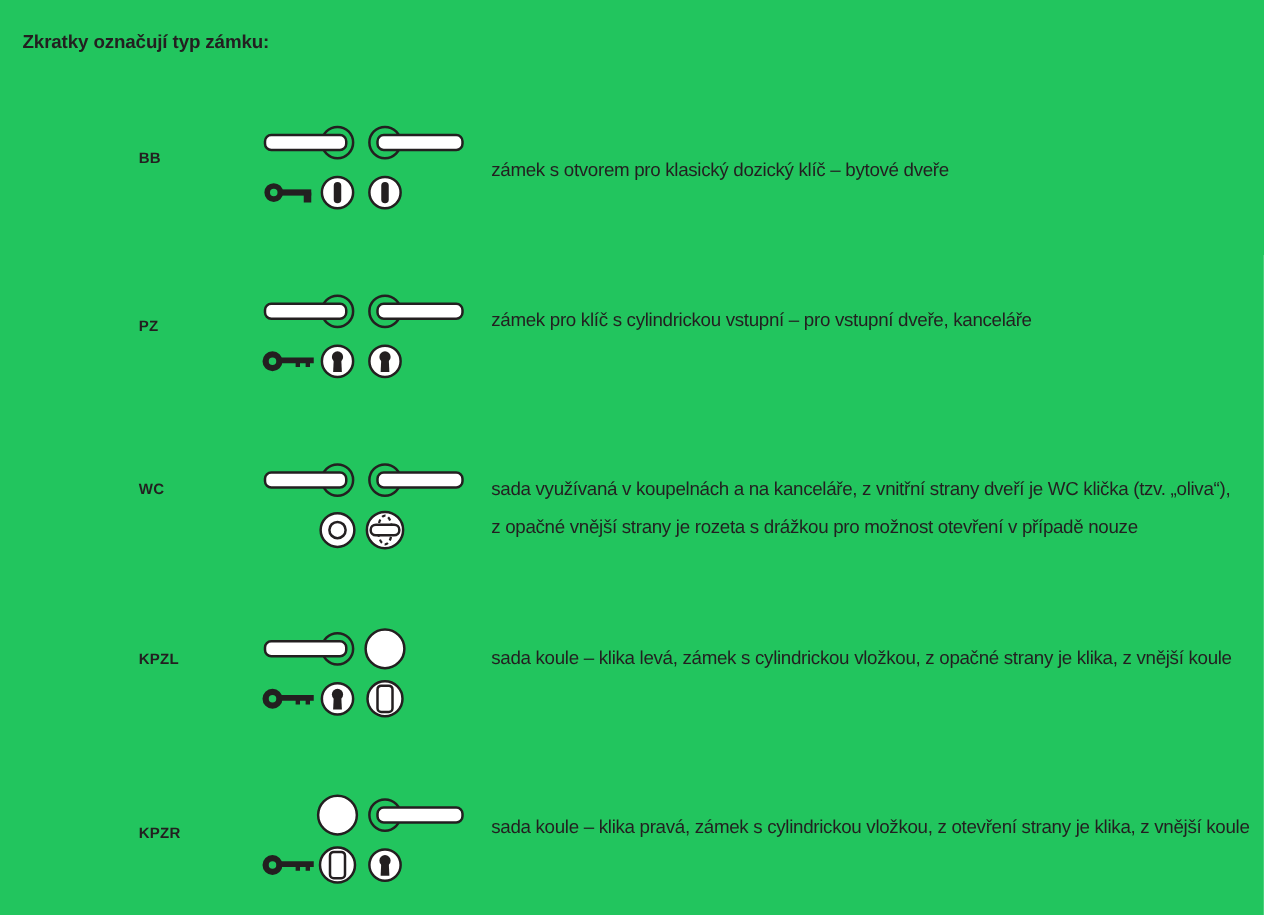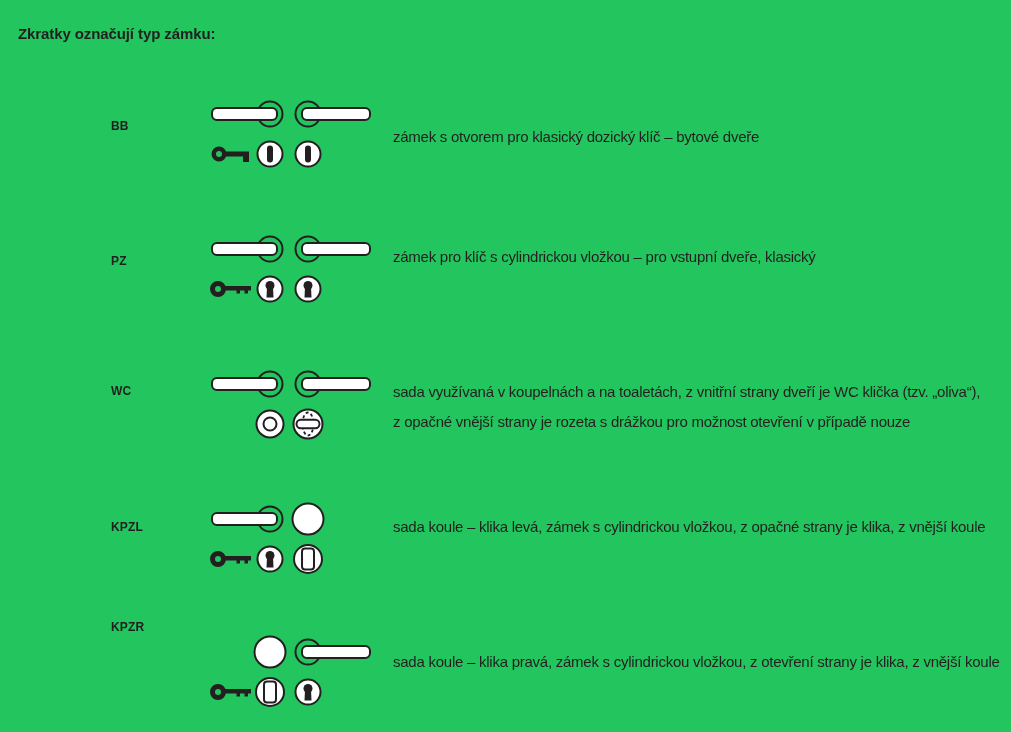--- a/index.html
+++ b/index.html
@@ -126,49 +126,49 @@
 
   <div>
     <div class="code" style="top:254px">PZ</div>
     <svg class="icons" style="top:229px" viewBox="0 0 170 80">
         <use href="#sym-lever-left-rosette" transform="translate(65,20)"></use>
         <use href="#sym-lever-right-rosette" transform="translate(103,20)"></use>
         <use href="#sym-cylinder-key" transform="translate(26,60)"></use>
         <use href="#sym-pz-keyhole-rosette" transform="translate(65,60)"></use>
         <use href="#sym-pz-keyhole-rosette" transform="translate(103,60)"></use>
       </svg>
-    <div class="desc" style="top:242px">zámek pro klíč s cylindrickou vložkou – pro vstupní dveře, klasický</div>
+    <div class="desc" style="top:242px">zámek pro klíč s cylindrickou vstupní – pro vstupní dveře, kanceláře</div>
   </div>
 
   <div>
     <div class="code" style="top:384px">WC</div>
     <svg class="icons" style="top:364px" viewBox="0 0 170 80">
         <use href="#sym-lever-left-rosette" transform="translate(65,20)"></use>
         <use href="#sym-lever-right-rosette" transform="translate(103,20)"></use>
         <use href="#sym-groove-rosette" transform="translate(65,60)"></use>
         <use href="#sym-oliva-rosette" transform="translate(103,60)"></use>
       </svg>
-    <div class="desc" style="top:377px">sada využívaná v koupelnách a na toaletách, z vnitřní strany dveří je WC klička (tzv. „oliva“),
+    <div class="desc" style="top:377px">sada využívaná v koupelnách a na kanceláře, z vnitřní strany dveří je WC klička (tzv. „oliva“),
 z opačné vnější strany je rozeta s drážkou pro možnost otevření v případě nouze</div>
   </div>
 
   <div>
     <div class="code" style="top:520px">KPZL</div>
     <svg class="icons" style="top:499px" viewBox="0 0 170 80">
         <use href="#sym-lever-left-rosette" transform="translate(65,20)"></use>
         <use href="#sym-knob" transform="translate(103,20)"></use>
         <use href="#sym-cylinder-key" transform="translate(26,60)"></use>
         <use href="#sym-pz-keyhole-rosette" transform="translate(65,60)"></use>
         <use href="#sym-blind-rosette" transform="translate(103,60)"></use>
       </svg>
     <div class="desc" style="top:512px">sada koule – klika levá, zámek s cylindrickou vložkou, z opačné strany je klika, z vnější koule</div>
   </div>
 
   <div>
-    <div class="code" style="top:620px">KPZR</div>
+    <div class="code" style="top:659px">KPZR</div>
     <svg class="icons" style="top:632px" viewBox="0 0 170 80">
         <use href="#sym-knob" transform="translate(65,20)"></use>
         <use href="#sym-lever-right-rosette" transform="translate(103,20)"></use>
         <use href="#sym-cylinder-key" transform="translate(26,60)"></use>
         <use href="#sym-blind-rosette" transform="translate(65,60)"></use>
         <use href="#sym-pz-keyhole-rosette" transform="translate(103,60)"></use>
       </svg>
     <div class="desc" style="top:647px">sada koule – klika pravá, zámek s cylindrickou vložkou, z otevření strany je klika, z vnější koule</div>
   </div>
 

